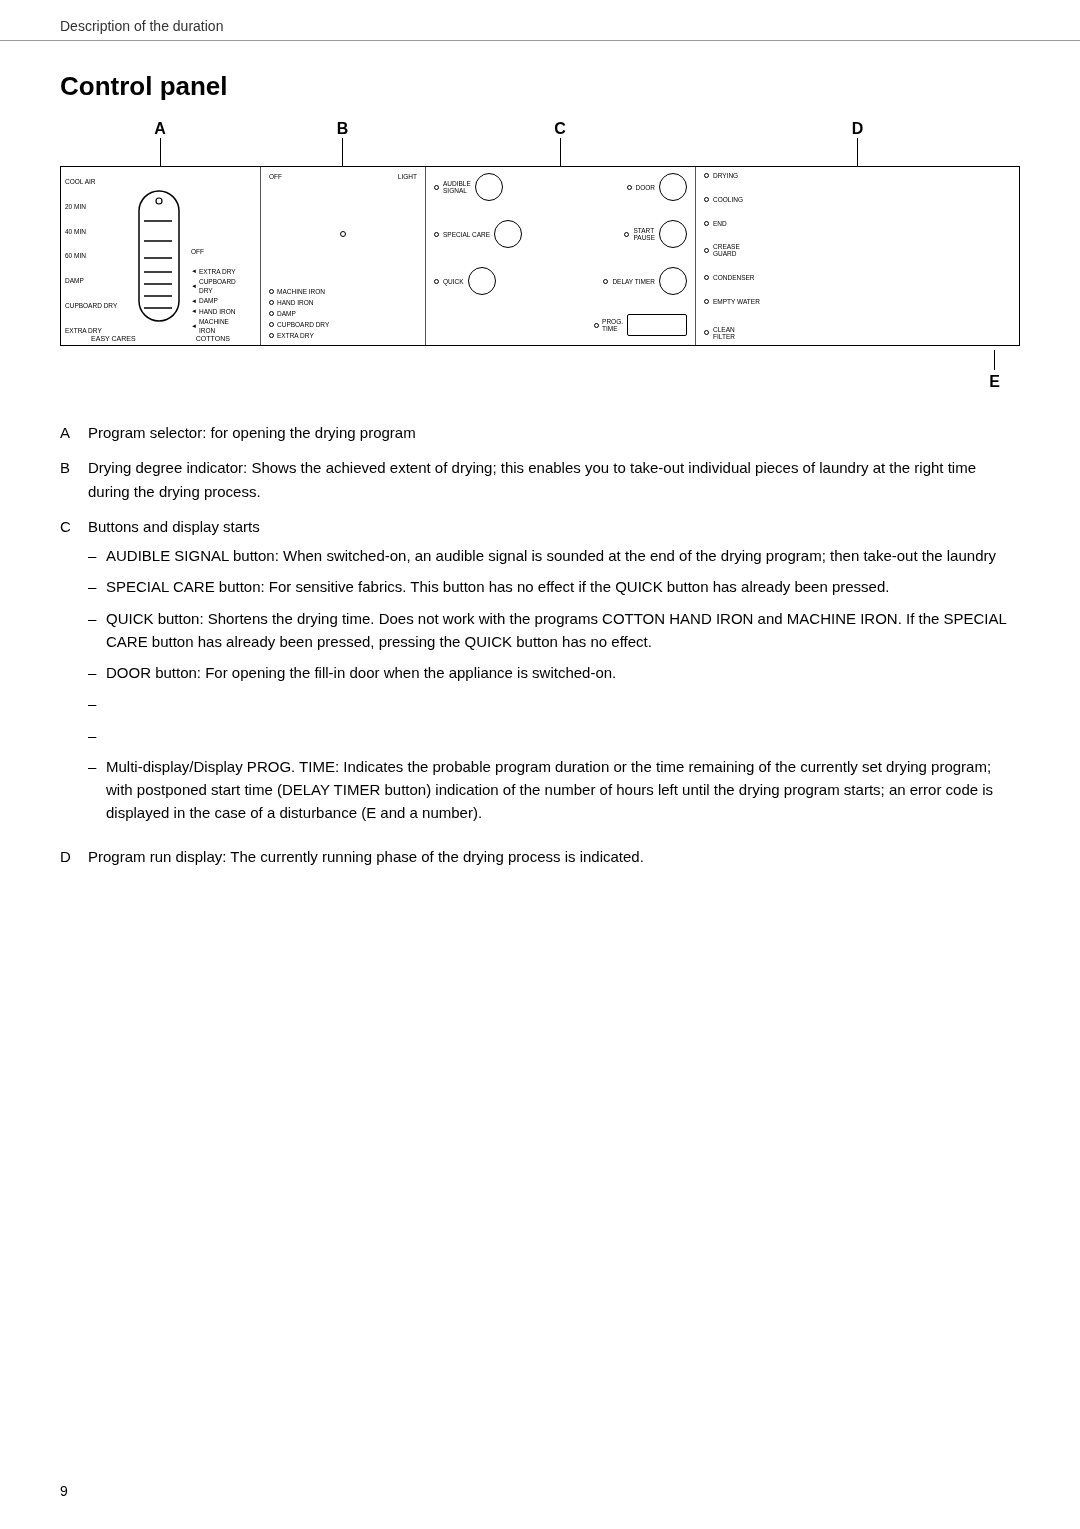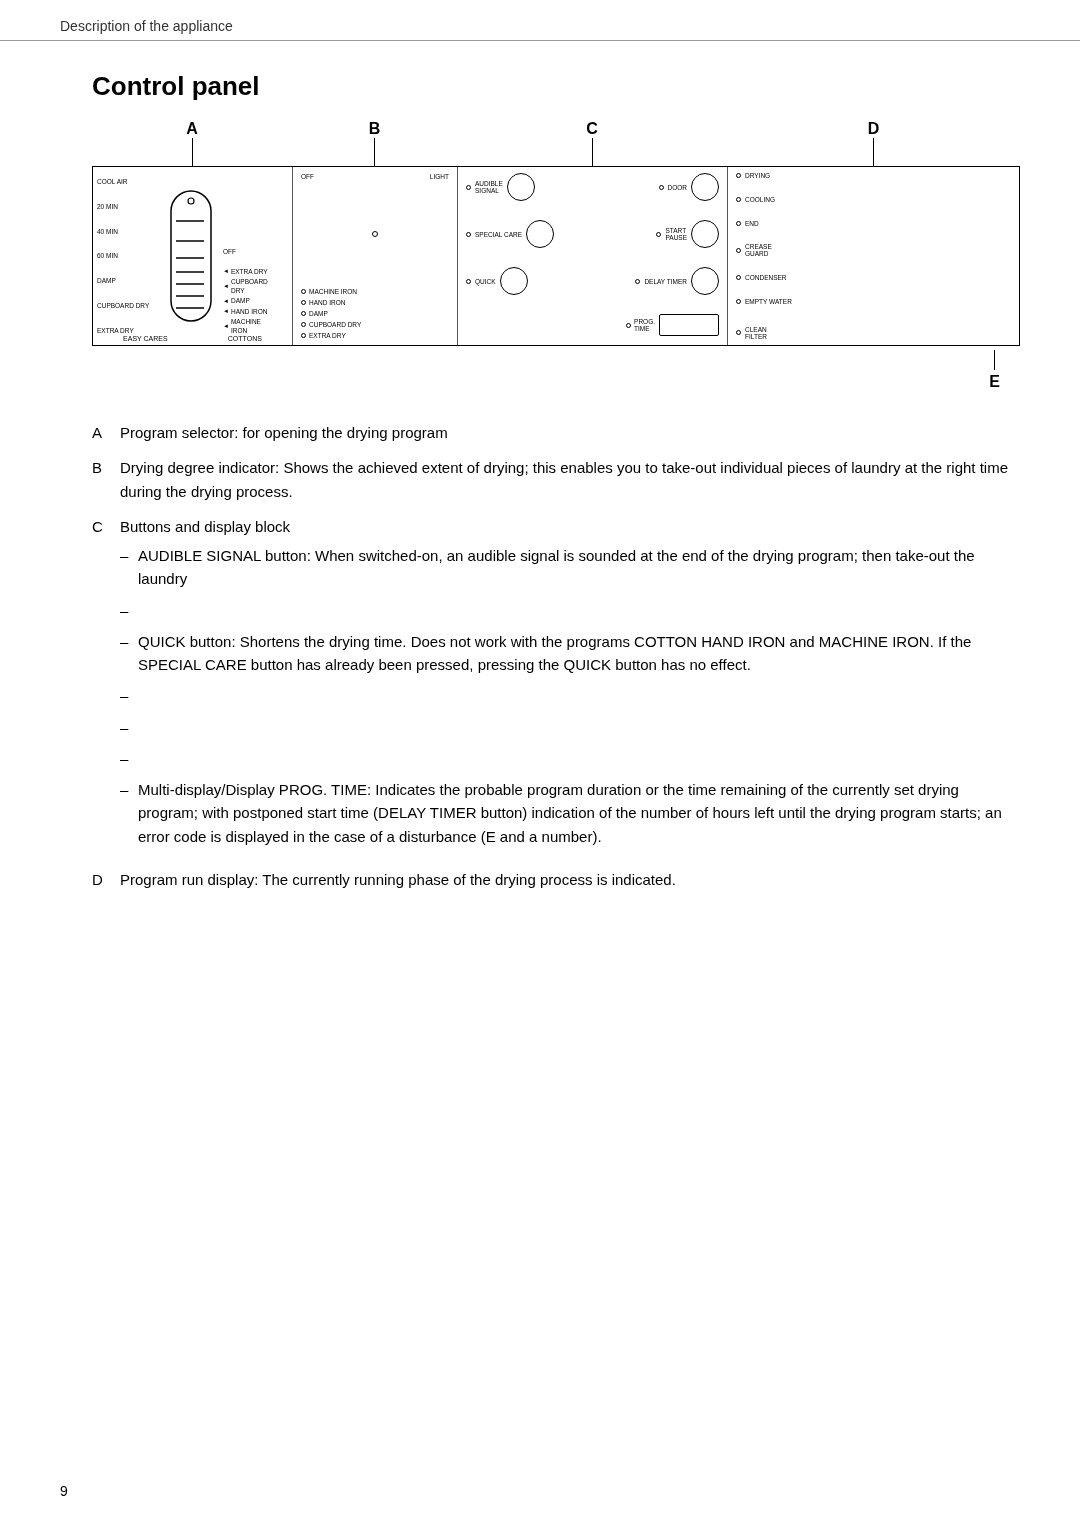--- a/index.html
+++ b/index.html
@@ -12,21 +12,21 @@
       color: #000;
       padding: 0;
     }
     .page-header {
       padding: 18px 60px 6px 60px;
       font-size: 14px;
       color: #333;
       border-bottom: 1px solid #999;
     }
     .page-content {
-      padding: 30px 60px 40px 92px;
+      padding: 30px 60px 40px 60px;
     }
     .section-title {
       font-size: 26px;
       font-weight: bold;
       margin-bottom: 18px;
     }
     
     .diagram-container {
       position: relative;
       width: 100%;
@@ -216,21 +216,21 @@
       display: flex;
       flex-direction: row;
       width: 100%;
       height: 100%;
     }
   </style>
 </head>
 <body>
 
 <div class="page-header">
-  <span>Description of the appliance</span>
+  <span>Description of the duration</span>
 </div>
 
 <div class="page-content">
 
   <div class="section-title">Control panel</div>
 
   <div class="diagram-container">
 
     <div style="display:flex; padding:0 0 0 0; position:relative; margin-bottom:0;">
 
@@ -450,36 +450,38 @@
     </li>
 
     <li class="desc-item">
       <span class="desc-letter">B</span>
       <span class="desc-text">Drying degree indicator: Shows the achieved extent of drying; this enables you to take-out individual pieces of laundry at the right time during the drying process.</span>
     </li>
 
     <li class="desc-item">
       <span class="desc-letter">C</span>
       <div class="desc-text">
-        <span>Buttons and display block</span>
+        <span>Buttons and display starts</span>
         <ul class="sub-list">
           <li class="sub-item">
             <span class="sub-dash">–</span>
             <span>AUDIBLE SIGNAL button: When switched-on, an audible signal is sounded at the end of the drying program; then take-out the laundry</span>
           </li>
           <li class="sub-item">
             <span class="sub-dash">–</span>
+            <span>SPECIAL CARE button: For sensitive fabrics. This button has no effect if the QUICK button has already been pressed.</span>
           </li>
           <li class="sub-item">
             <span class="sub-dash">–</span>
             <span>QUICK button: Shortens the drying time. Does not work with the programs COTTON HAND IRON and MACHINE IRON.
 If the SPECIAL CARE button has already been pressed, pressing the QUICK button has no effect.</span>
           </li>
           <li class="sub-item">
             <span class="sub-dash">–</span>
+            <span>DOOR button: For opening the fill-in door when the appliance is switched-on.</span>
           </li>
           <li class="sub-item">
             <span class="sub-dash">–</span>
           </li>
           <li class="sub-item">
             <span class="sub-dash">–</span>
           </li>
           <li class="sub-item">
             <span class="sub-dash">–</span>
             <span>Multi-display/Display PROG. TIME: Indicates the probable program duration or the time remaining of the currently set drying program; with postponed start time (DELAY TIMER button) indication of the number of hours left until the drying program starts;

